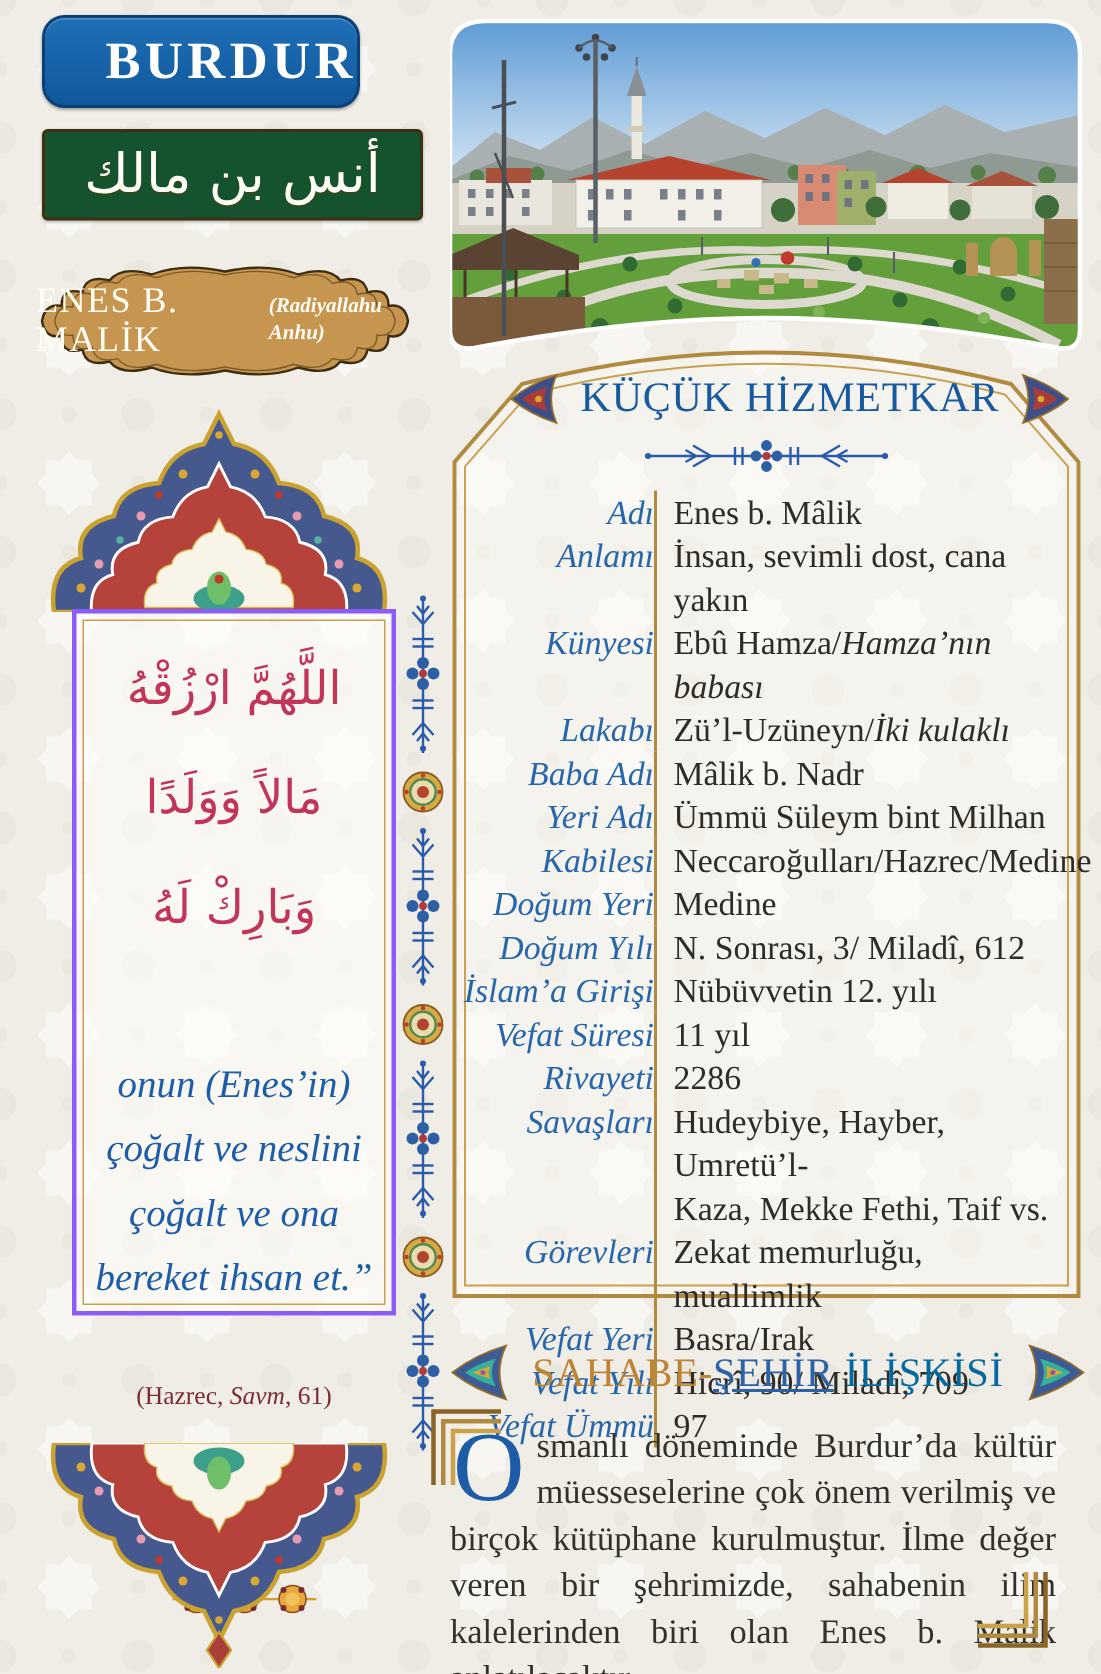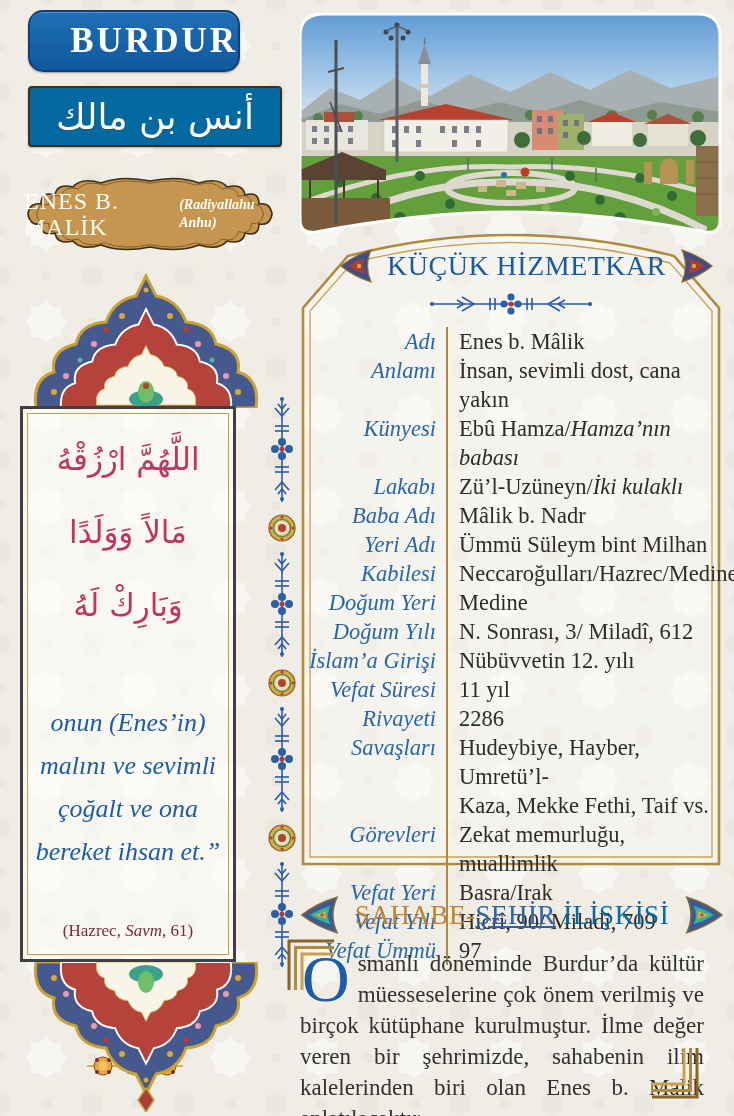--- a/index.html
+++ b/index.html
@@ -6,49 +6,49 @@
   body{font-family:"Liberation Serif", serif; width:734px; height:1116px; position:relative; overflow:hidden; background:#efede7;}
   .abs{position:absolute;}
   #page{position:relative;width:734px;height:1116px;}
 
   
   .burdur-banner{left:28px;top:10px;width:208px;height:58px;background:linear-gradient(#1f6fb6,#11589c);
     border:2px solid #0c4076;border-radius:15px;display:flex;align-items:center;justify-content:flex-end;
     box-shadow:0 1px 2px rgba(0,0,0,.35), inset 0 1px 0 rgba(255,255,255,.25);}
   .burdur-banner span{color:#fff;font-weight:bold;font-size:35px;letter-spacing:3px;}
 
-  .calli-box{left:28px;top:86px;width:250px;height:57px;background:#0369a1;border:2px solid #3f2f15;border-radius:4px;
+  .calli-box{left:28px;top:86px;width:250px;height:57px;background:#14532d;border:2px solid #3f2f15;border-radius:4px;
     display:flex;align-items:center;justify-content:center;box-shadow:0 1px 2px rgba(0,0,0,.3);}
   .calli-box span{color:#fffdf6;font-size:36px;font-family:"DejaVu Sans",sans-serif;text-shadow:0 1px 0 rgba(90,60,10,.4);}
 
   .medallion{left:24px;top:174px;width:252px;height:80px;}
   .medallion .mtxt{position:absolute;left:0;top:0;width:100%;height:100%;display:flex;flex-direction:row;align-items:center;justify-content:center;}
   .mname{color:#fffdf4;font-size:24px;letter-spacing:1px;line-height:26px;}
   .mhon{color:#fffdf4;font-size:14px;font-style:italic;font-weight:bold;line-height:18px;}
 
-  .panel-box{left:20px;top:406px;width:216px;height:556px;border:3px solid #404040;background:rgba(255,255,252,.55);box-sizing:border-box;}
+  .panel-box{left:48px;top:406px;width:216px;height:471px;border:3px solid #8b5cf6;background:rgba(255,255,252,.55);box-sizing:border-box;}
   .panel-inner{position:absolute;inset:4px;border:1.5px solid #c9a050;}
   .prayer{position:absolute;left:0;top:14px;width:100%;text-align:center;}
   .ar-line{font-family:"DejaVu Sans",sans-serif;font-size:31px;line-height:73px;color:#c2355b;}
   .quote{position:absolute;left:0;top:292px;width:100%;text-align:center;}
   .q-line{font-size:26px;font-style:italic;color:#1d5ca6;line-height:43px;}
   .src{position:absolute;left:0;top:512px;width:100%;text-align:center;font-size:17px;color:#7b2b33;}
   .src .it{font-style:italic;}
   .rosette-row{left:64px;top:644px;}
 
   
   .photo{left:300px;top:12px;width:422px;height:226px;}
 
   .infobox-title{left:308px;top:244px;width:406px;height:44px;display:flex;align-items:center;justify-content:flex-end;gap:14px;}
   .infobox-title .ttl{color:#185a9e;font-size:28px;letter-spacing:.5px;white-space:nowrap;}
   .title-divider{left:428px;top:292px;}
 
   .info-table{left:306px;top:327px;width:410px;}
   .inforow{display:flex;font-size:22.5px;line-height:29px;}
-  .inforow .lab{width:130px;text-align:right;padding-right:10px;color:#2766a8;font-style:italic;flex:none;}
+  .inforow .lab{width:130px;text-align:right;color:#2766a8;font-style:italic;flex:none;}
   .inforow .val{color:#2e2c27;border-left:2px solid #b08a3e;padding-left:11px;flex:1;}
   .inforow .it{font-style:italic;}
 
   .section-header{left:300px;top:884px;width:424px;height:62px;display:flex;align-items:center;justify-content:center;gap:16px;}
   .section-header .sttl{font-size:27px;letter-spacing:.5px;white-space:nowrap;}
   .sp1{color:#bd8434;} .sp2{color:#2d63a6;text-decoration:underline;} .sp3{color:#0369a1;}
 
   .intro{left:300px;top:948px;width:404px;font-size:23px;line-height:31px;color:#33312c;text-align:justify;}
   .dropcap{float:left;font-size:66px;line-height:58px;color:#1d5ca6;padding:2px 8px 0 2px;}
   .bracket-open{left:286px;top:938px;}
@@ -170,21 +170,21 @@
               <circle cx="6" cy="6" r="2"></circle>
               <circle cx="-6" cy="6" r="2"></circle>
               <circle cx="6" cy="-6" r="2"></circle>
               <circle cx="-6" cy="-6" r="2"></circle>
             </g>
           </g>
       </g>
     </svg>
     <div class="quote">
         <div class="q-line">onun (Enes’in)</div>
-        <div class="q-line">malını ve sevimli</div>
+        <div class="q-line">çoğalt ve neslini</div>
         <div class="q-line">çoğalt ve ona</div>
         <div class="q-line">bereket ihsan et.”</div>
       </div>
     <div class="src">
       <span>(Hazrec, </span><span class="it">Savm</span><span>, 61)</span>
     </div>
   </div>
 
   <svg class="abs" style="left:30px;top:962px" width="232" height="150" viewBox="0 0 232 150">
     <path d="M6,0 Q2,30 24,36 Q20,58 46,64 Q50,84 76,86 Q84,108 106,112 L116,132 L126,112 Q148,108 156,86 Q182,84 186,64 Q212,58 208,36 Q230,30 226,0 Z" fill="#45598e" stroke="#c9a22f" stroke-width="3"></path>

